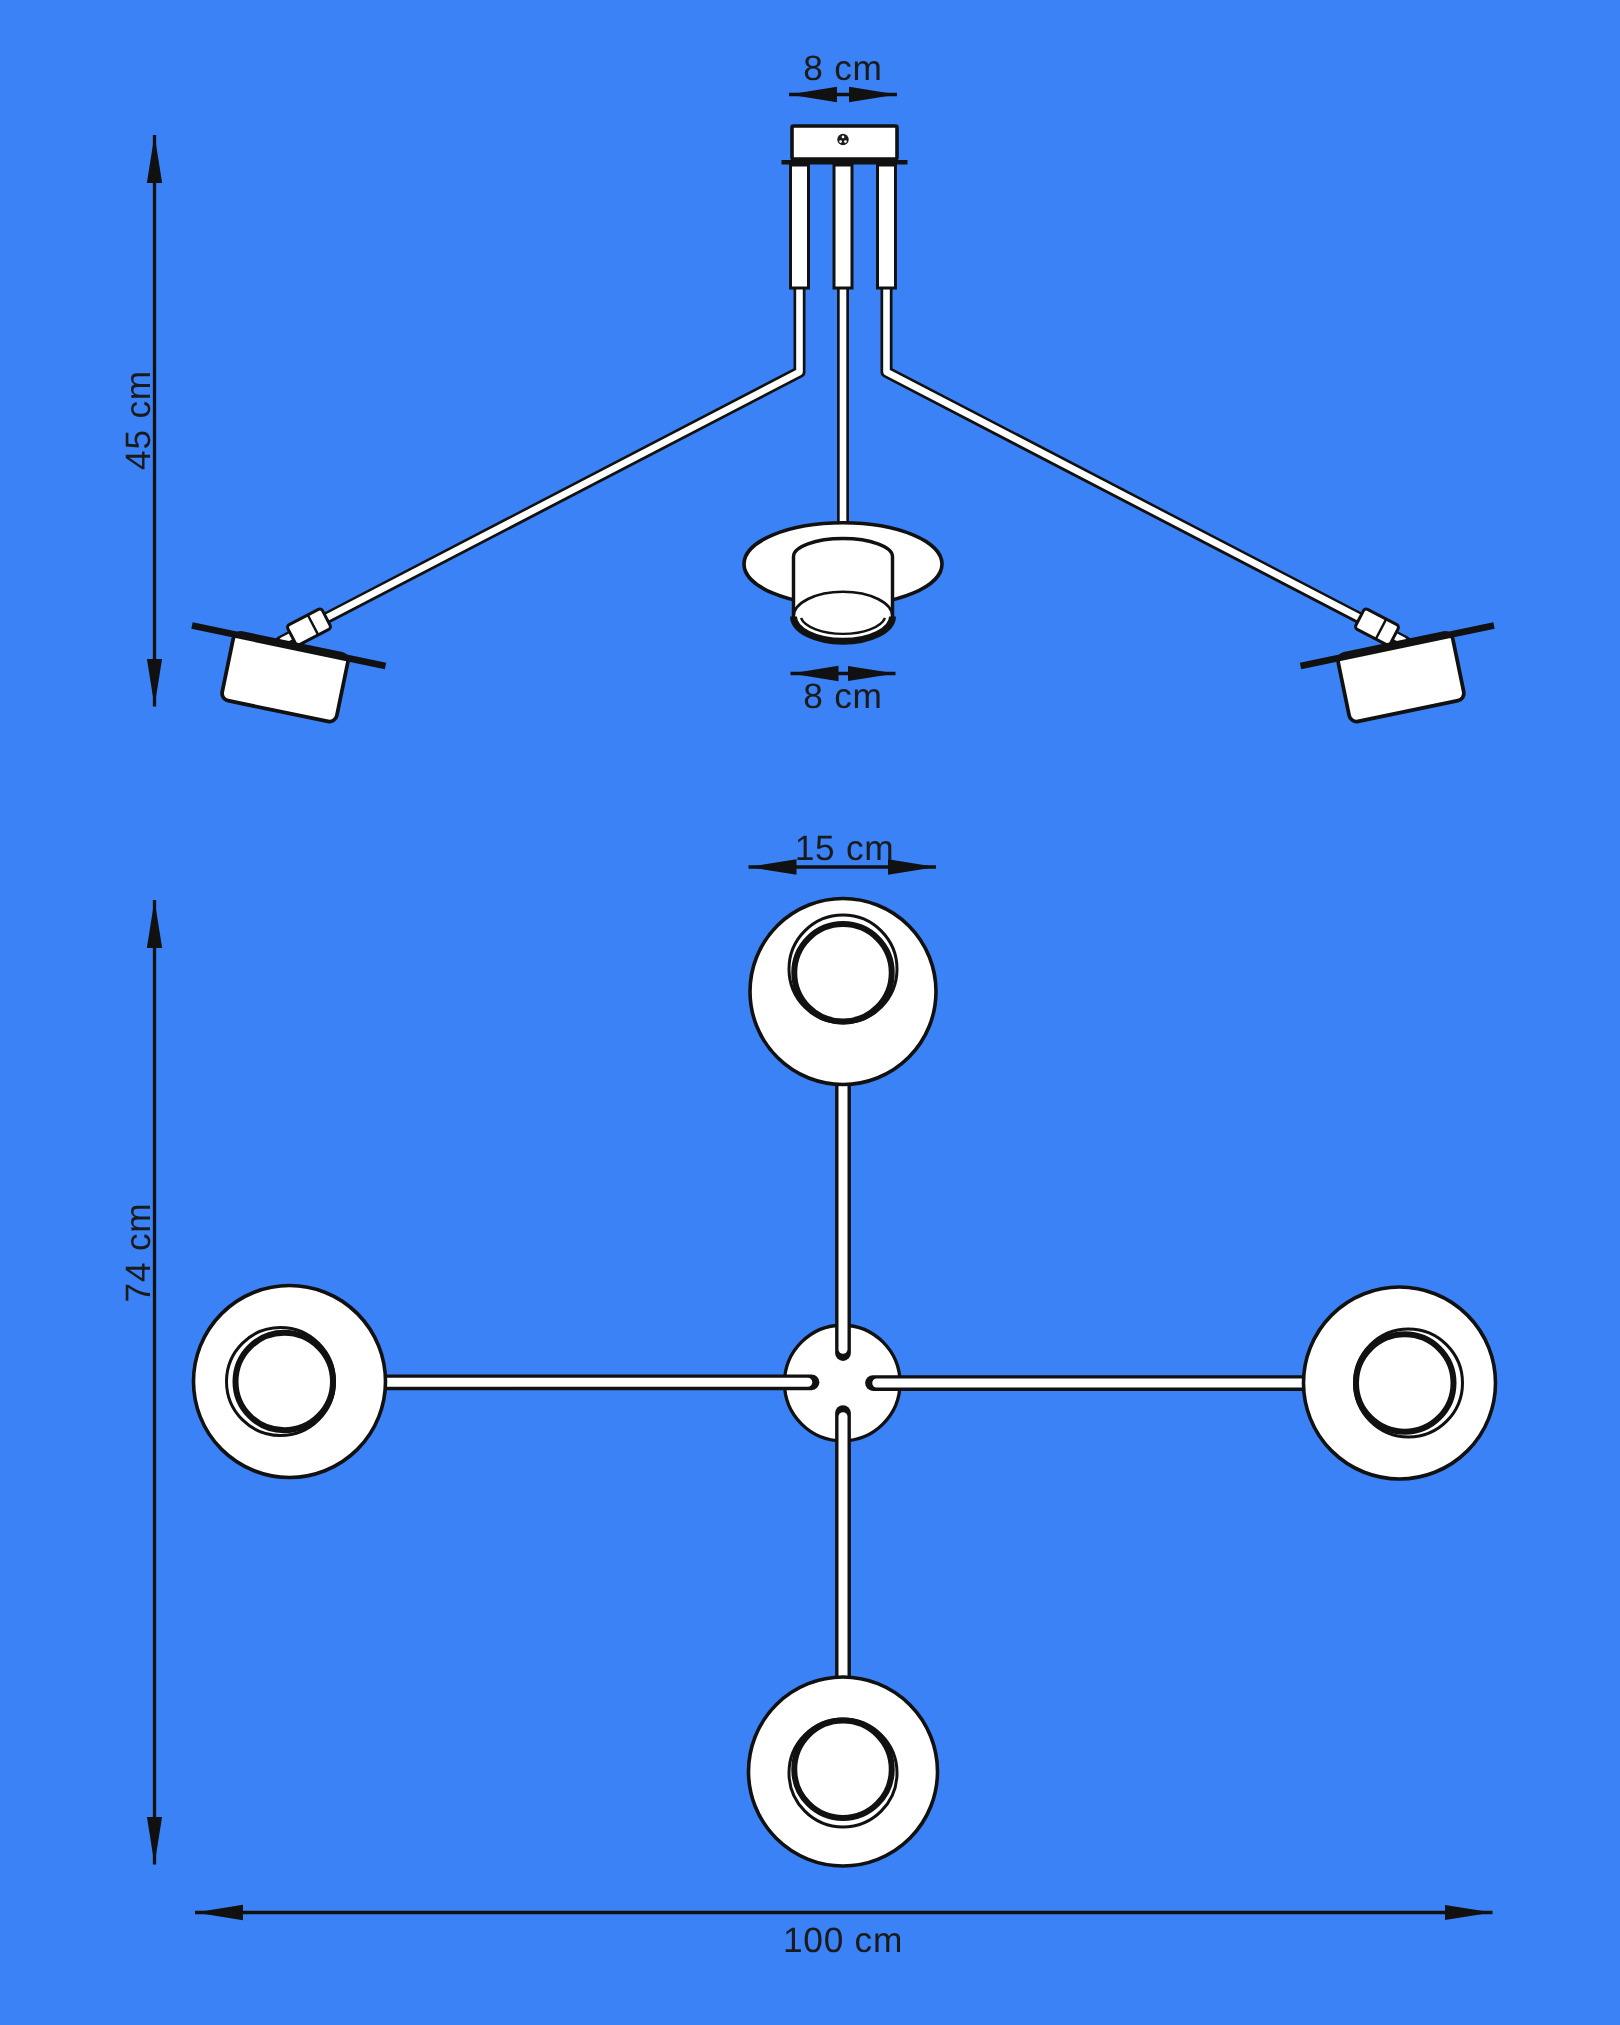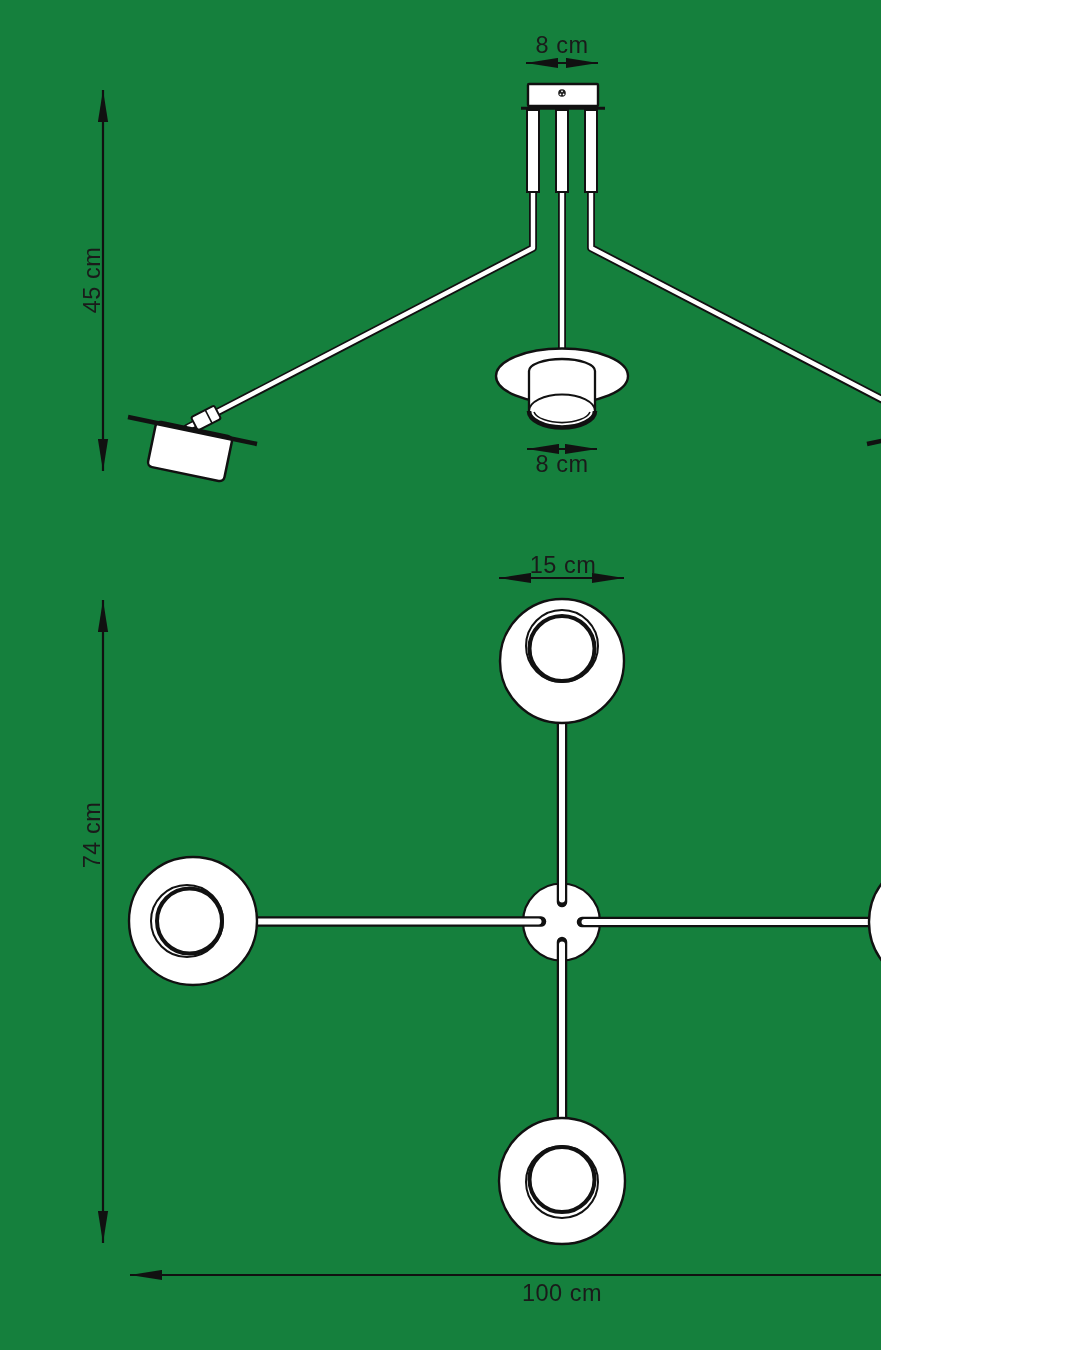--- a/index.html
+++ b/index.html
@@ -2,23 +2,23 @@
 <html><head>
 <meta charset="utf-8">
 <style>
   html, body {
     margin: 0;
     padding: 0;
     background: #ffffff;
   }
   .canvas {
     position: relative;
-    width: 881px;
+    width: 1080px;
     height: 1350px;
-    background: #15803d;
+    background: #3b82f6;
     font-family: "Liberation Sans", "DejaVu Sans", sans-serif;
     overflow: hidden;
   }
   svg { display: block; }
   .dim-text {
     font-family: "Liberation Sans", "DejaVu Sans", sans-serif;
     font-size: 23.5px;
     fill: #1a1a1a;
     letter-spacing: 0.5px;
   }

